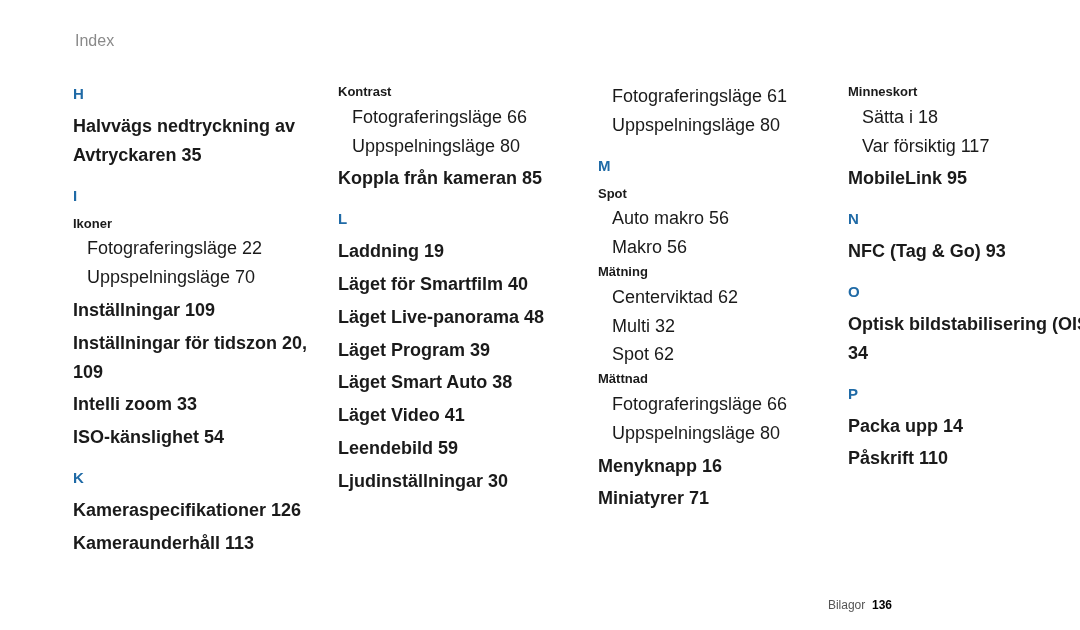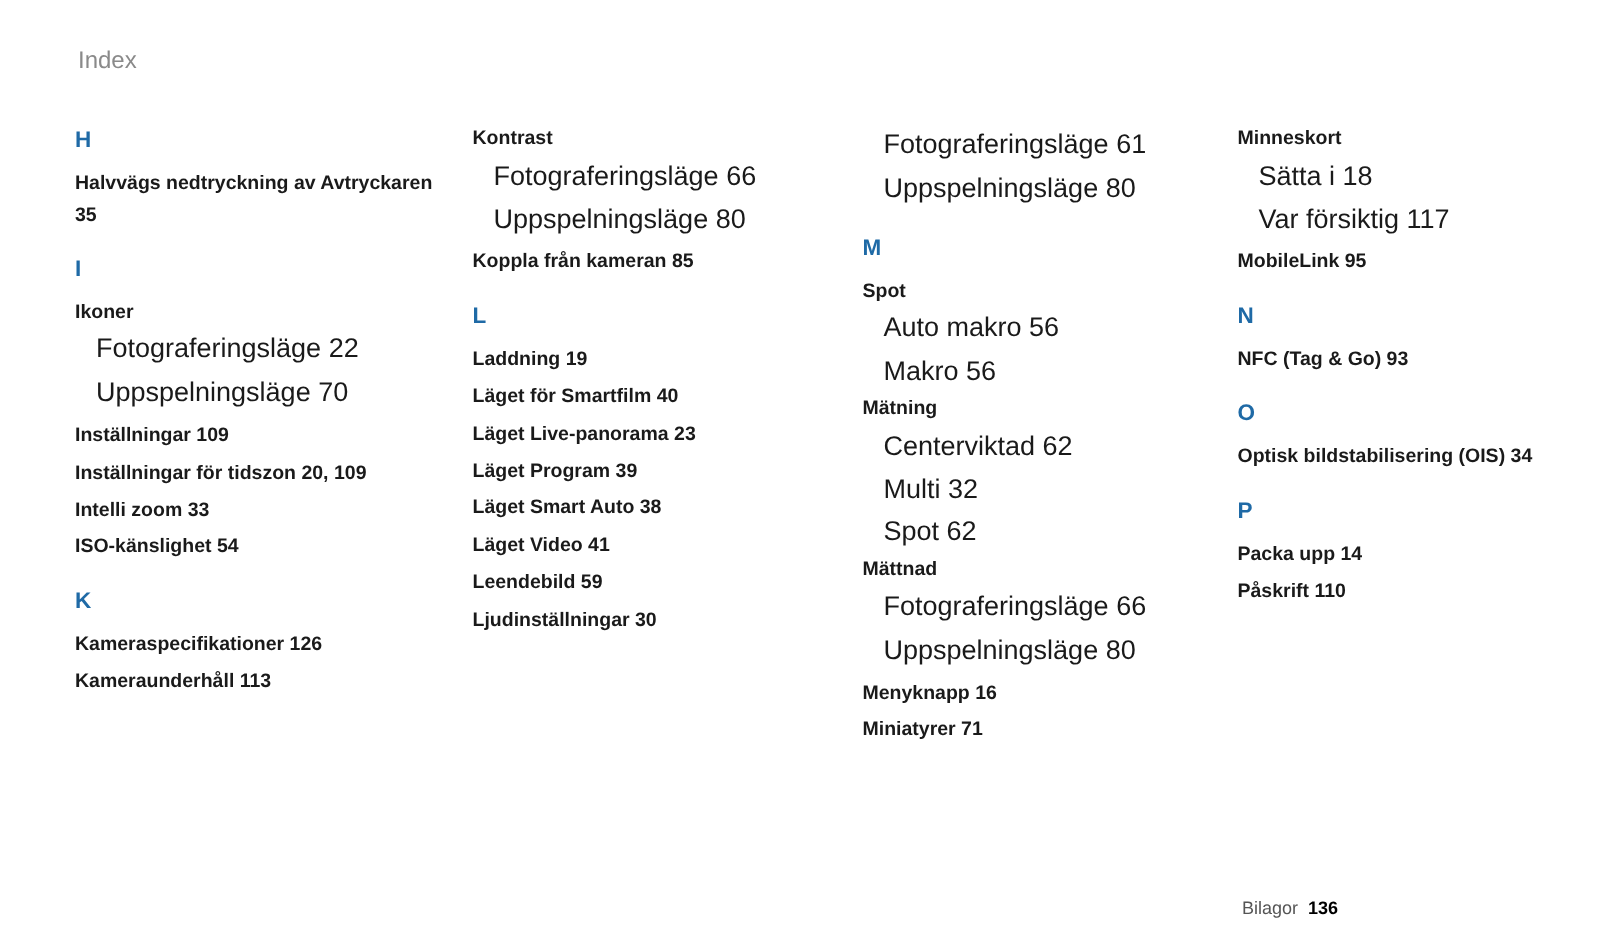--- a/index.html
+++ b/index.html
@@ -9,21 +9,21 @@
     height: 630px;
     background: #ffffff;
     font-family: "Segoe UI", "Myriad Pro", Arial, sans-serif;
     color: #1a1a1a;
   }
   .page {
     position: relative;
     width: 892px;
     height: 630px;
     box-sizing: border-box;
-    padding: 32px 50px 0 50px;
+    padding: 32px 50px 0 73px;
   }
   .header-title {
     font-size: 16px;
     color: #8a8a8a;
     font-weight: 400;
     margin-bottom: 4px;
     padding-left: 2px;
   }
   .columns {
     display: flex;
@@ -53,21 +53,21 @@
     font-weight: 700;
     font-size: 13px;
   }
   .sub {
     padding-left: 14px;
     font-weight: 400;
     font-size: 18px;
   }
   .entry {
     font-weight: 700;
-    font-size: 13px;
+    font-size: 18px;
     margin-top: 4px;
   }
   .footer {
     position: absolute;
     bottom: 18px;
     left: 0;
     width: 100%;
     text-align: right;
     font-size: 12px;
     color: #555;
@@ -105,21 +105,21 @@
 
     <div class="col">
       <div class="group-head" style="margin-top:0">Kontrast</div>
       <div class="sub">Fotograferingsläge  66</div>
       <div class="sub">Uppspelningsläge  80</div>
       <div class="entry">Koppla från kameran  85</div>
 
       <div class="letter">L</div>
       <div class="entry">Laddning  19</div>
       <div class="entry">Läget för Smartfilm  40</div>
-      <div class="entry">Läget Live-panorama  23</div>
+      <div class="entry">Läget Live-panorama  48</div>
       <div class="entry">Läget Program  39</div>
       <div class="entry">Läget Smart Auto  38</div>
       <div class="entry">Läget Video  41</div>
       <div class="entry">Leendebild  59</div>
       <div class="entry">Ljudinställningar  30</div>
     </div>
 
     <div class="col">
       <div class="sub">Fotograferingsläge  61</div>
       <div class="sub">Uppspelningsläge  80</div>

